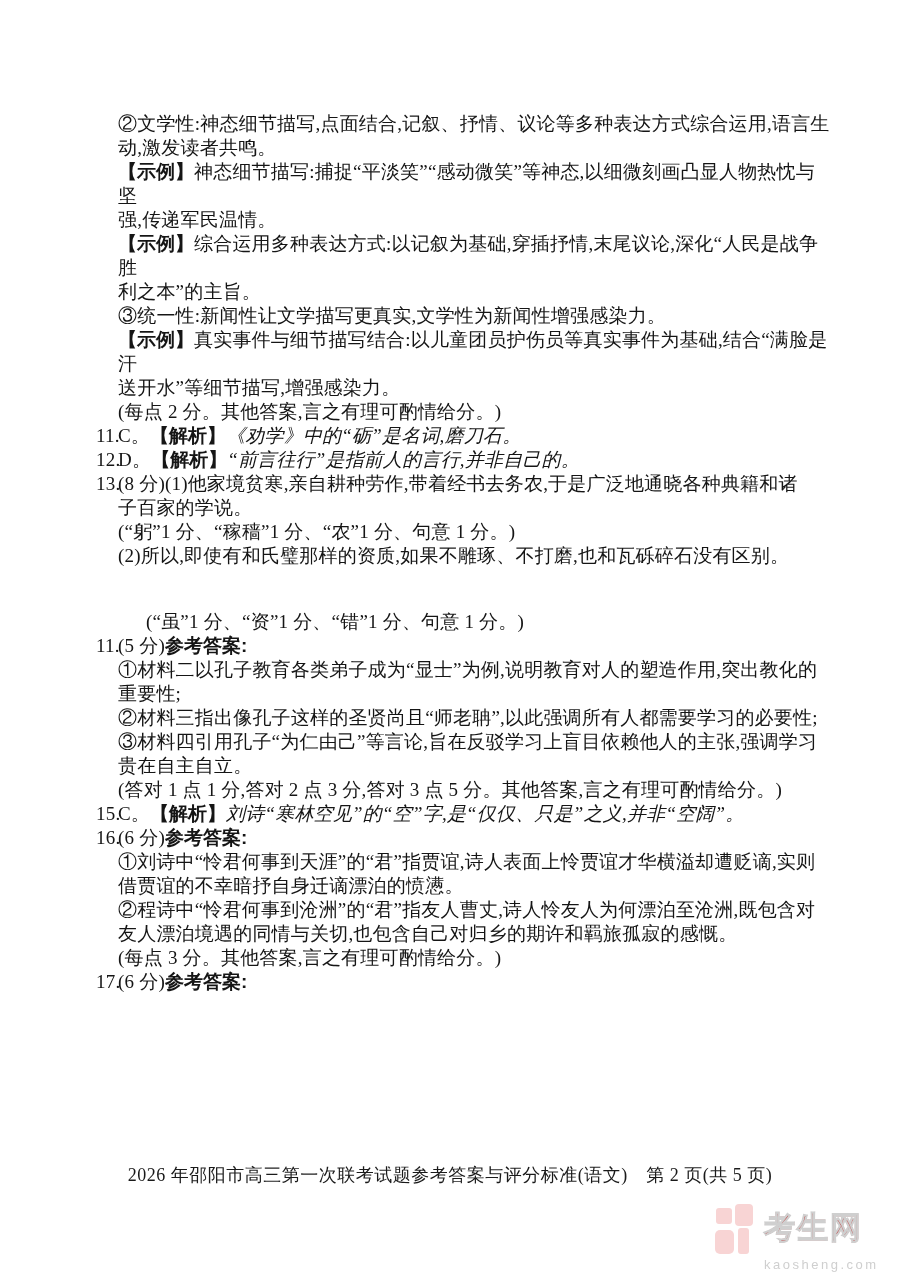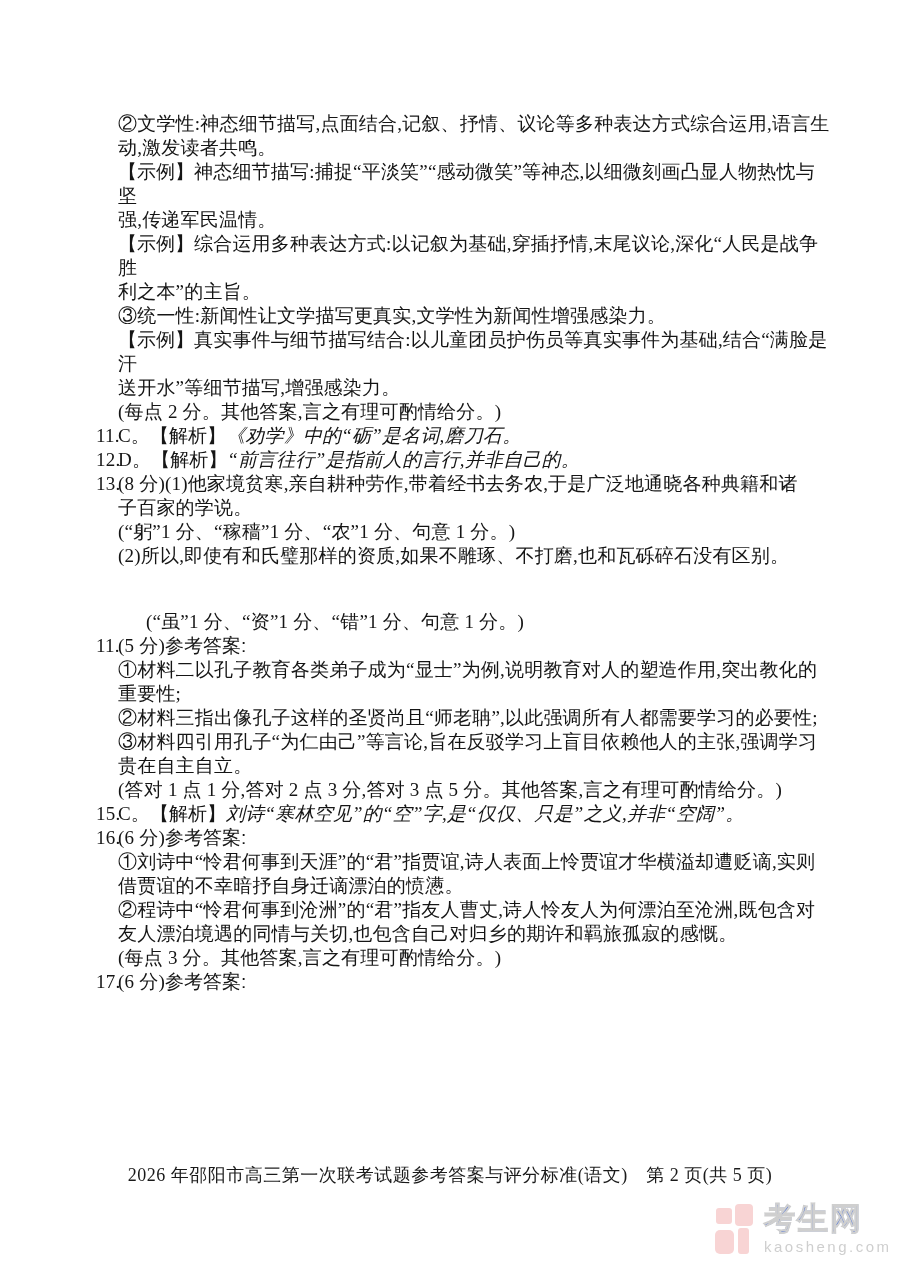--- a/index.html
+++ b/index.html
@@ -27,21 +27,21 @@
   .para.deep{padding-left:28px;margin-top:42px;}
   .num-label{
     position:absolute;
     left:-22px;top:0;
     width:22px;
     white-space:nowrap;
   }
   .r-n{}
   .r-b{
     font-family:"Liberation Sans","DejaVu Sans",sans-serif;
-    font-weight:400;
+    font-weight:700;
     letter-spacing:0;
     text-align:right;
   }
   .r-k{
     font-style:italic;
   }
   .footer{
     position:absolute;
     left:0;top:1163px;
     width:900px;
@@ -64,31 +64,32 @@
   .wm-b3{left:1px;top:26px;width:19px;height:24px;border-radius:5px;}
   .wm-b4{left:24px;top:24px;width:11px;height:26px;border-radius:3px;}
   .wm-text{
     position:absolute;left:50px;top:0;
   }
   .wm-brand{
     font-family:"Liberation Sans","DejaVu Sans",sans-serif;
     font-size:31px;
     font-weight:700;
     line-height:34px;
-    color:#1d4ed8;
+    color:#b91c1c;
     -webkit-text-stroke:1.1px #cfcfcf;
     letter-spacing:2px;
     white-space:nowrap;
+    margin-top:9px;
   }
   .wm-domain{
     font-family:"Liberation Sans","DejaVu Sans",sans-serif;
-    font-size:15px;
+    font-size:13px;
     color:#cfcfcf;
     letter-spacing:2.5px;
-    margin-top:2px;
+    margin-top:12px;
     white-space:nowrap;
   }
 </style>
 </head>
 <body>
 
 <div class="content" id="doc-body">
     <div class="para plain"><span class="r-n">②文学性:神态细节描写,点面结合,记叙、抒情、议论等多种表达方式综合运用,语言生
 动,激发读者共鸣。</span></div>
     <div class="para plain"><span class="r-b">【示例】</span><span class="r-n">神态细节描写:捕捉“平淡笑”“感动微笑”等神态,以细微刻画凸显人物热忱与坚

